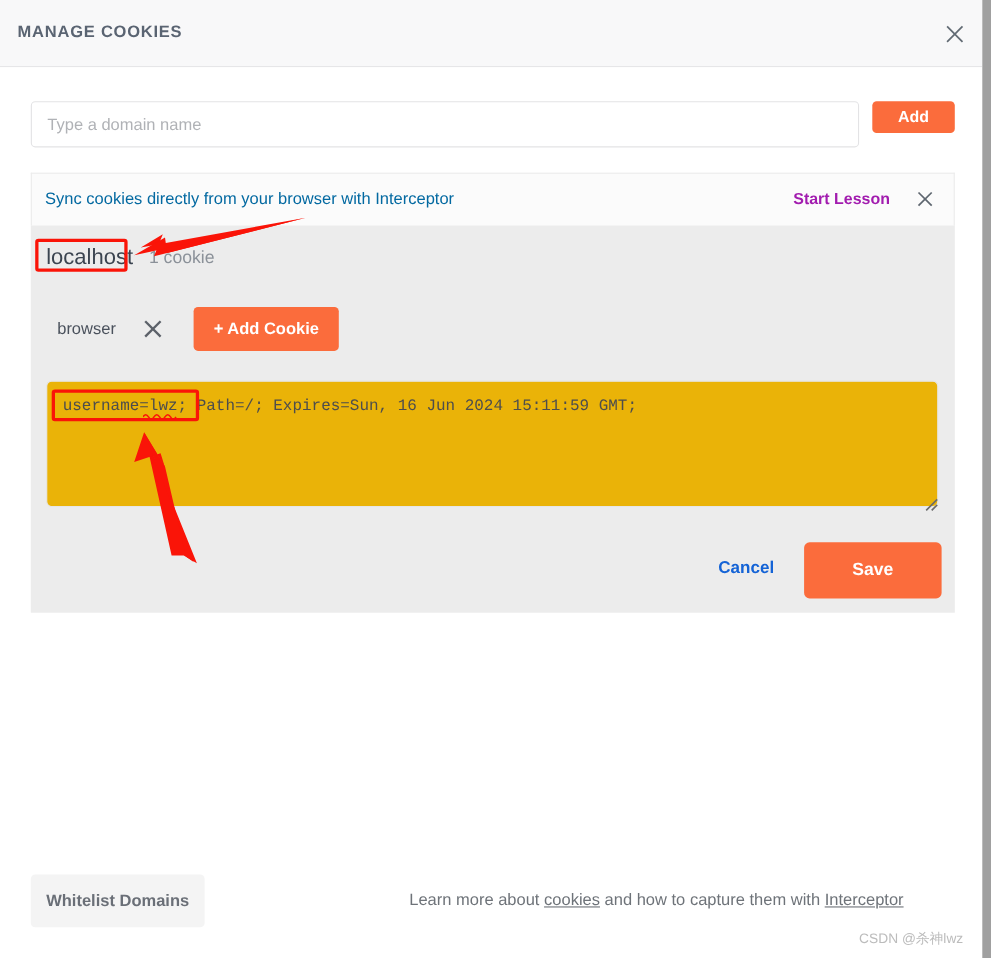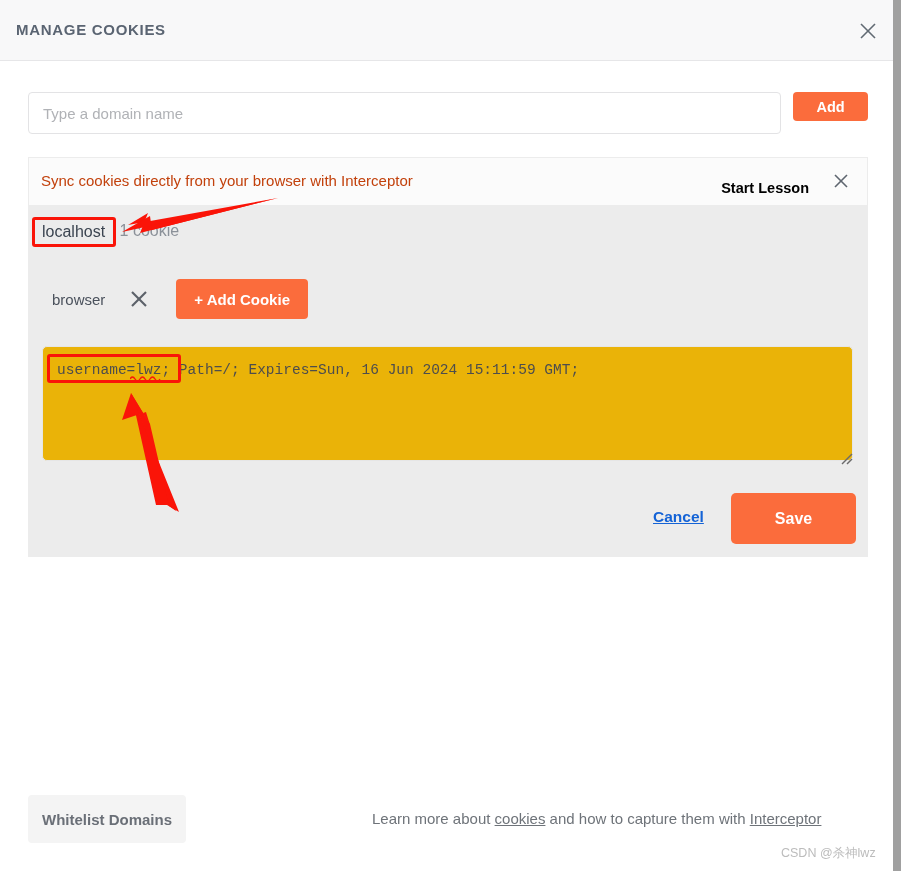--- a/index.html
+++ b/index.html
@@ -110,29 +110,29 @@
     box-sizing: border-box;
     background: #fbfbfb;
     border: 1px solid #ececec;
     border-bottom: none;
   }
   #sync-banner-text {
     position: absolute;
     left: 12px;
     top: 14px;
     font-size: 15px;
-    color: #c2410c;
+    color: #0369a1;
   }
   #start-lesson-link {
     position: absolute;
     right: 58px;
-    top: 22px;
+    top: 15px;
     font-size: 14.5px;
     font-weight: bold;
-    color: #000000;
+    color: #a21caf;
     cursor: pointer;
     text-decoration: none;
   }
   #sync-banner-close-icon {
     position: absolute;
     right: 14px;
     top: 11px;
     width: 24px;
     height: 24px;
     cursor: pointer;
@@ -149,21 +149,21 @@
   }
 
   #domain-header-row {
     position: absolute;
     left: 10px;
     top: 16px;
     height: 24px;
   }
   #domain-name-label {
     display: inline-block;
-    font-size: 16px;
+    font-size: 20px;
     color: #3b4450;
     padding: 2px 4px;
   }
   #cookie-count-label {
     display: inline-block;
     font-size: 16px;
     color: #8b9199;
     margin-left: 6px;
     vertical-align: 1px;
   }
@@ -234,21 +234,20 @@
   }
 
   #cancel-link {
     position: absolute;
     left: 625px;
     top: 303px;
     font-size: 15.5px;
     font-weight: bold;
     color: #1463d6;
     cursor: pointer;
-    text-decoration: underline;
   }
   #save-button {
     position: absolute;
     left: 703px;
     top: 288px;
     width: 125px;
     height: 51px;
     background: #fb6c3c;
     color: #ffffff;
     border: none;

